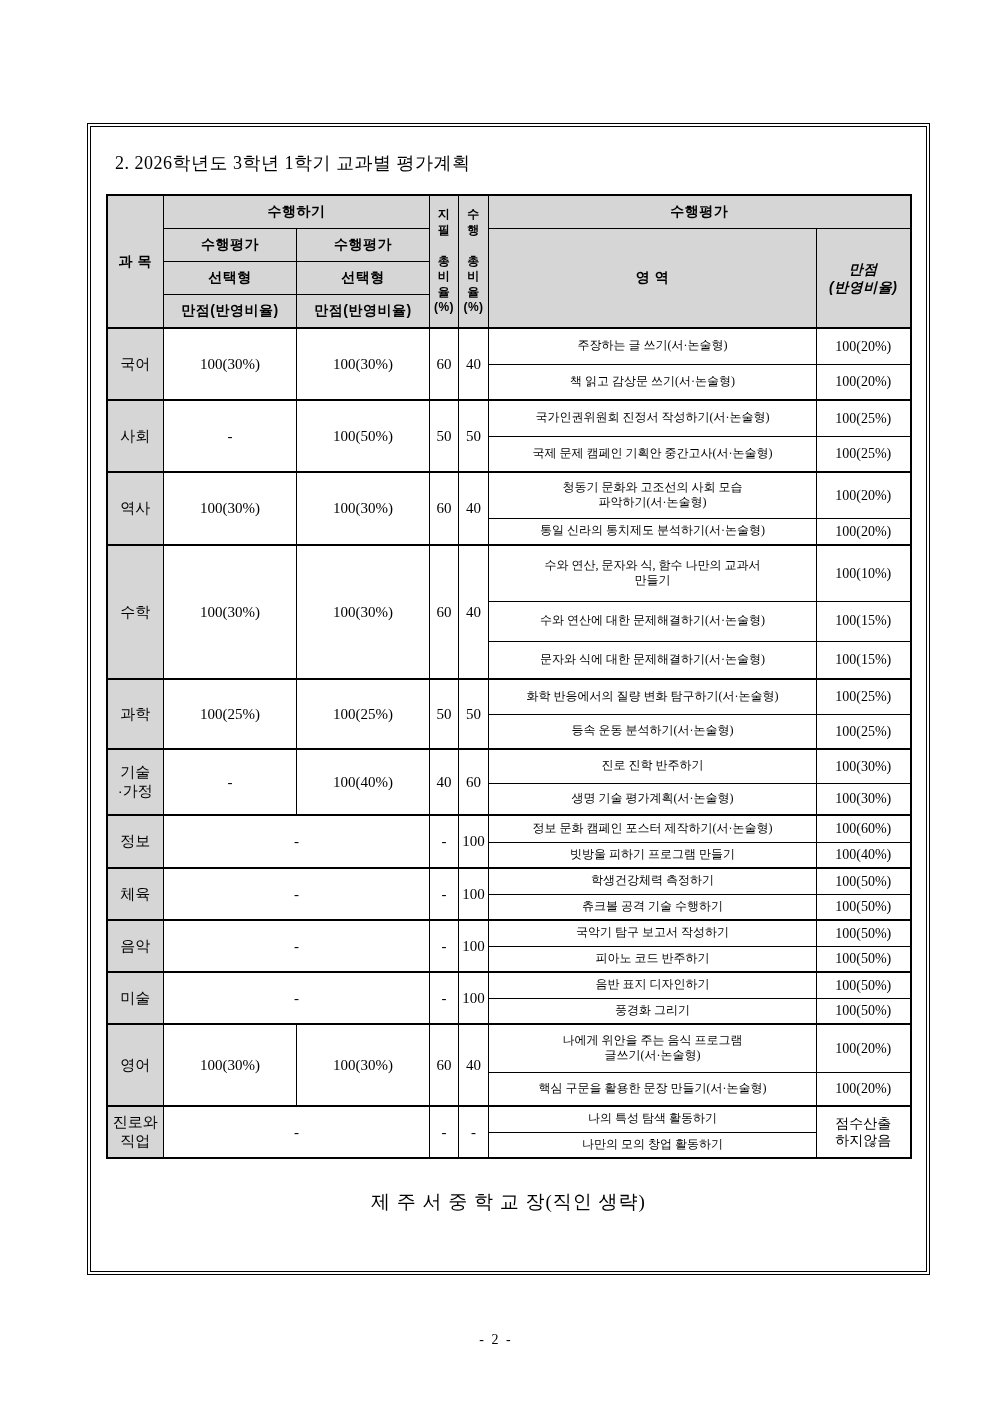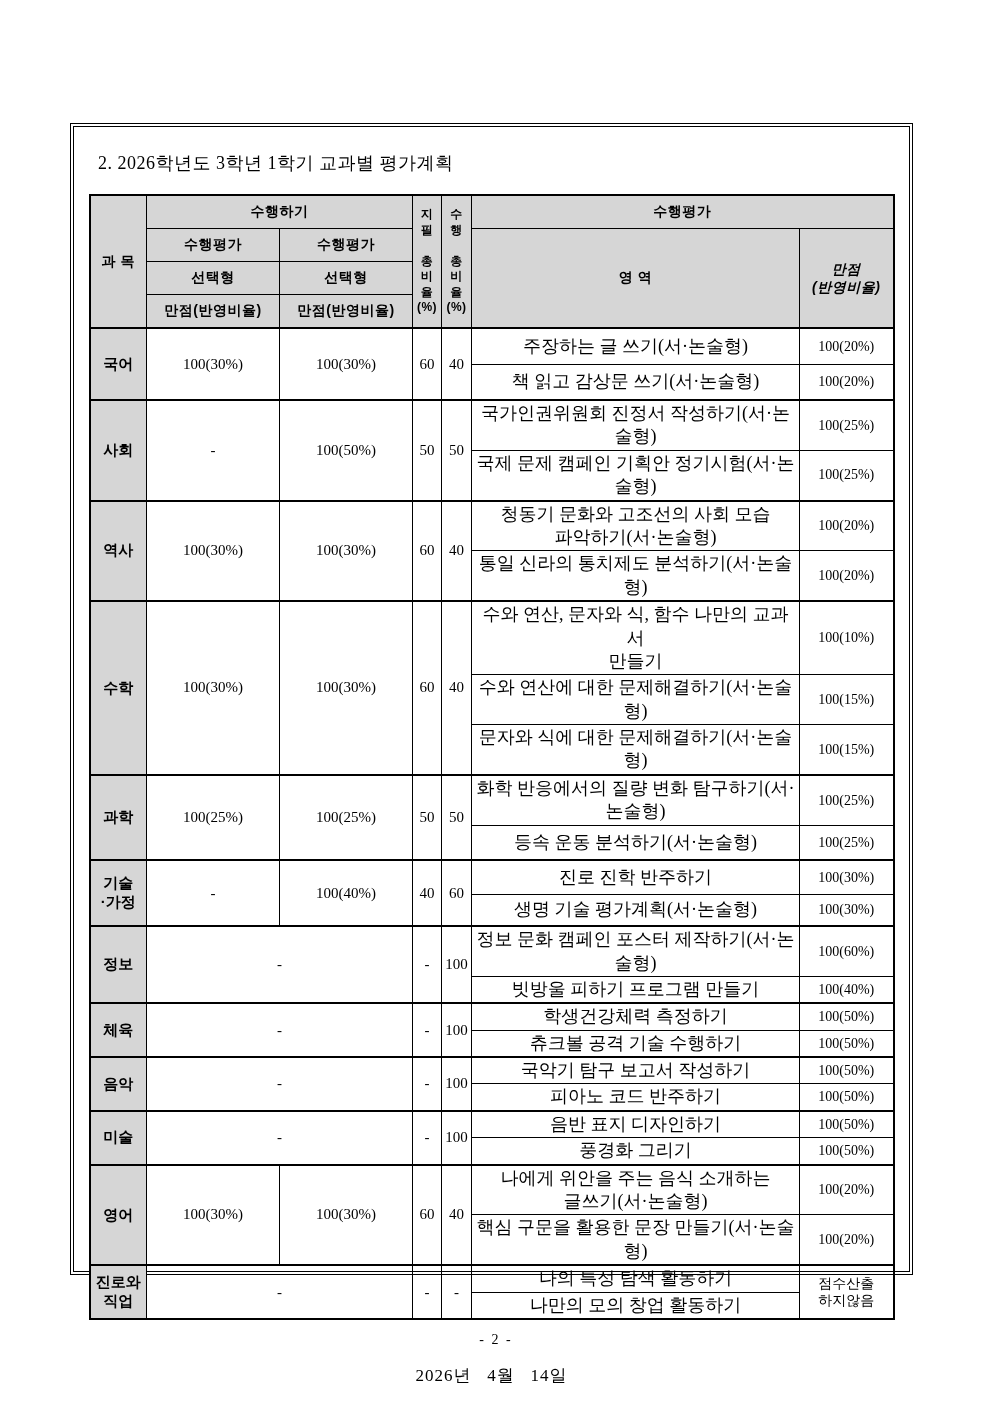--- a/index.html
+++ b/index.html
@@ -9,21 +9,21 @@
   }
   * { margin: 0; padding: 0; box-sizing: border-box; }
   html, body {
     width: 992px; height: 1403px;
     background: var(--page-bg);
     font-family: "Liberation Serif", serif;
     color: #000;
   }
   .page { position: relative; width: 992px; height: 1403px; background: var(--page-bg); }
   .frame {
-    position: absolute; left: 70px; top: 123px;
+    position: absolute; left: 87px; top: 123px;
     width: 843px; height: 1152px;
     border: 4px double var(--border-color);
     background: var(--page-bg);
   }
   .doc-title {
     margin: 24px 0 0 24px;
     font-size: 18px;
     letter-spacing: 0.5px;
     white-space: pre;
   }
@@ -50,27 +50,27 @@
     letter-spacing: 0.5px;
   }
   .vert {
     font-size: 12px;
     line-height: 1.3;
     white-space: pre-line;
     padding: 2px 0;
   }
   .subj {
     font-family: "Liberation Sans", sans-serif;
-    font-weight: bold;
+    font-weight: normal;
     font-size: 15px;
     white-space: pre-line;
     line-height: 1.25;
   }
   .val { font-size: 15px; }
-  .area { font-size: 18px; white-space: pre-line; line-height: 1.3; }
+  .area { font-size: 12px; white-space: pre-line; line-height: 1.3; }
   .score { font-size: 14px; white-space: pre-line; line-height: 1.25; }
   .ml { white-space: pre-line; line-height: 1.3; font-style: italic; }
   .footer-date {
     text-align: center;
     margin-top: 44px;
     font-size: 17px;
     letter-spacing: 1px;
     white-space: pre;
   }
   .footer-sign {
@@ -161,21 +161,21 @@
         <tr class="gs" style="height:36px">
           <td class="subj g" rowspan="2">사회</td>
           <td class="val" rowspan="2">-</td>
           <td class="val" rowspan="2">100(50%)</td>
           <td class="val" rowspan="2">50</td>
           <td class="val" rowspan="2">50</td>
           <td class="area">국가인권위원회 진정서 작성하기(서·논술형)</td>
           <td class="score">100(25%)</td>
         </tr>
         <tr style="height:36px">
-          <td class="area">국제 문제 캠페인 기획안 정기시험(서·논술형)</td>
+          <td class="area">국제 문제 캠페인 기획안 중간고사(서·논술형)</td>
           <td class="score">100(25%)</td>
         </tr>
 
         <tr class="gs" style="height:46px">
           <td class="subj g" rowspan="2">역사</td>
           <td class="val" rowspan="2">100(30%)</td>
           <td class="val" rowspan="2">100(30%)</td>
           <td class="val" rowspan="2">60</td>
           <td class="val" rowspan="2">40</td>
           <td class="area">청동기 문화와 고조선의 사회 모습
@@ -286,21 +286,21 @@
           <td class="area">풍경화 그리기</td>
           <td class="score">100(50%)</td>
         </tr>
 
         <tr class="gs" style="height:48px">
           <td class="subj g" rowspan="2">영어</td>
           <td class="val" rowspan="2">100(30%)</td>
           <td class="val" rowspan="2">100(30%)</td>
           <td class="val" rowspan="2">60</td>
           <td class="val" rowspan="2">40</td>
-          <td class="area">나에게 위안을 주는 음식 소개하는
+          <td class="area">나에게 위안을 주는 음식 프로그램
 글쓰기(서·논술형)</td>
           <td class="score">100(20%)</td>
         </tr>
         <tr style="height:34px">
           <td class="area">핵심 구문을 활용한 문장 만들기(서·논술형)</td>
           <td class="score">100(20%)</td>
         </tr>
 
         <tr class="gs" style="height:26px">
           <td class="subj g" rowspan="2">진로와
@@ -311,18 +311,17 @@
           <td class="area">나의 특성 탐색 활동하기</td>
           <td class="score" rowspan="2">점수산출
 하지않음</td>
         </tr>
         <tr style="height:26px">
           <td class="area">나만의 모의 창업 활동하기</td>
         </tr>
       </tbody>
     </table>
 
-    <div class="footer-date">2026년   4월   14일</div>
     <div class="footer-sign">제 주 서 중 학 교 장(직인 생략)</div>
   </div>
 
   <div class="page-number">- 2 -</div>
 </div>
 
 </body></html>

